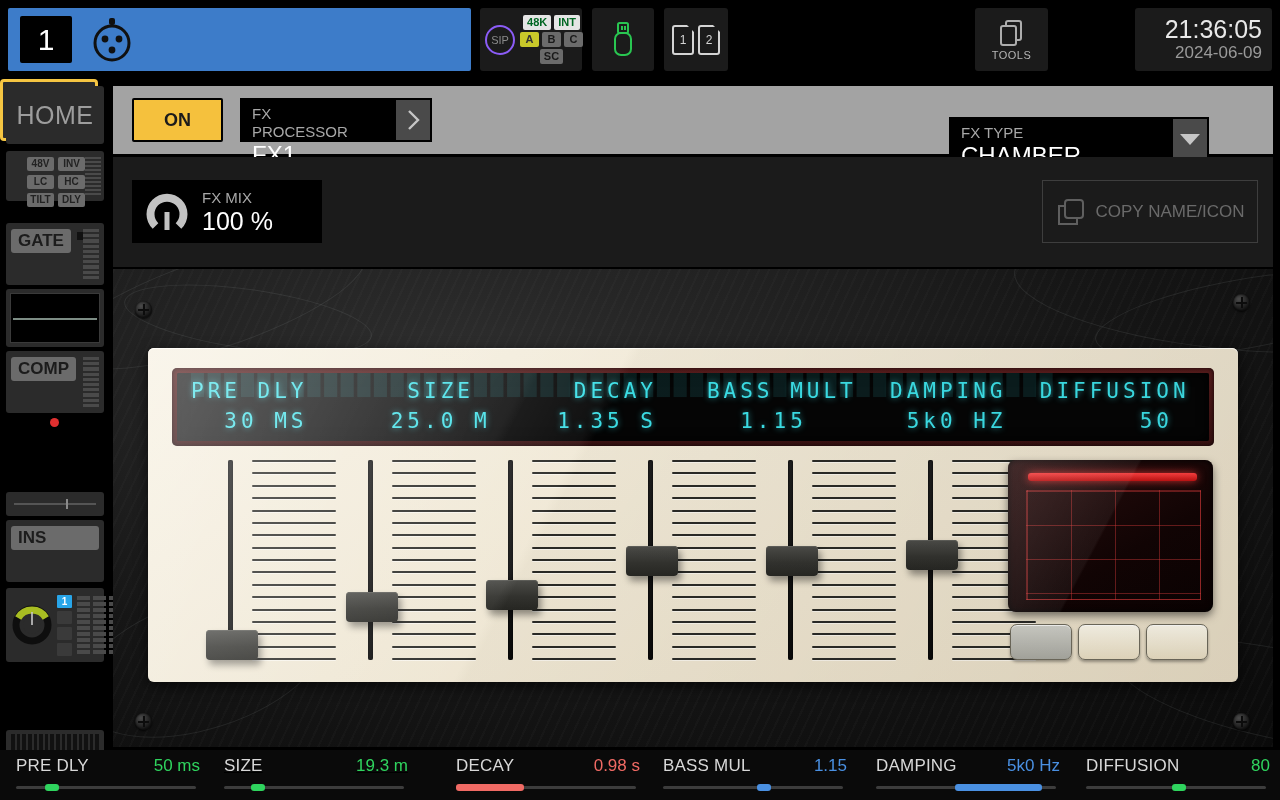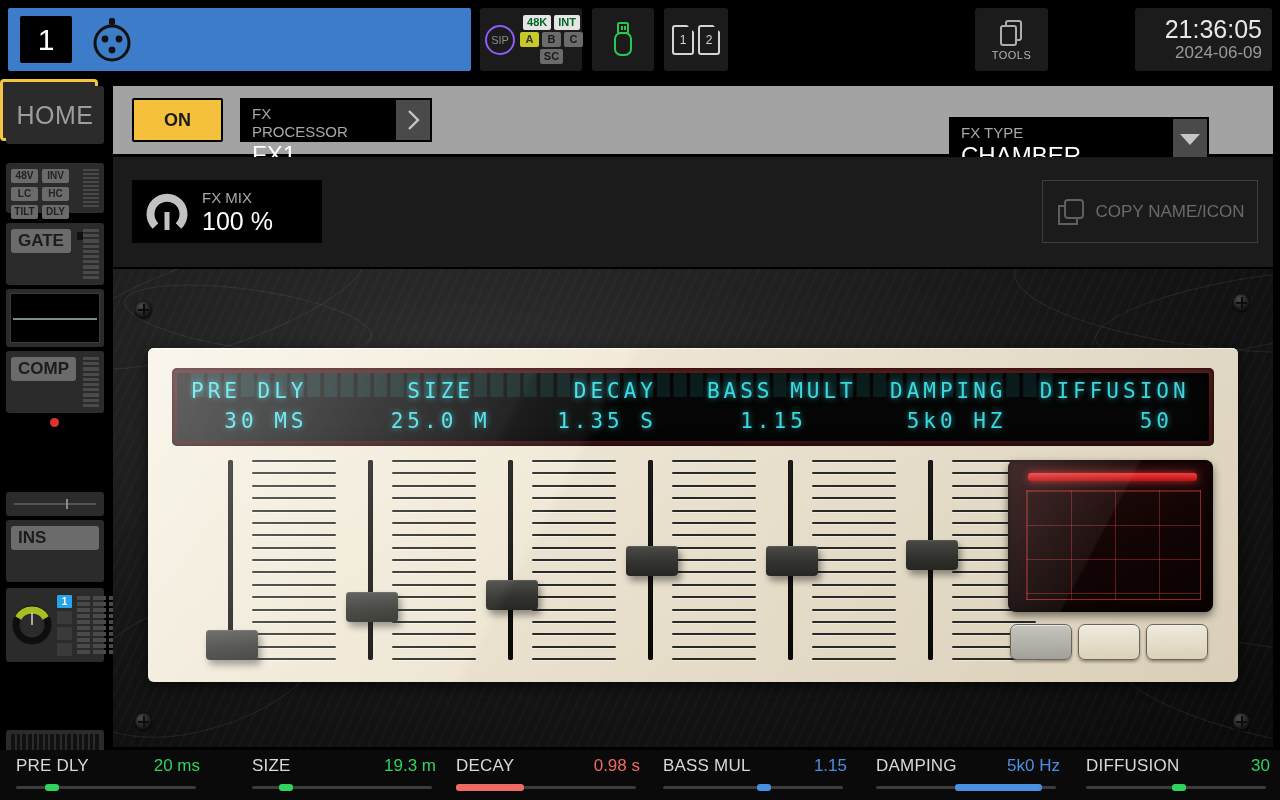--- a/index.html
+++ b/index.html
@@ -46,21 +46,21 @@
            border-radius:3px; display:flex; flex-direction:column; align-items:flex-end;
            justify-content:center; padding-right:10px; }
   .clock-time { color:#e8e8e8; font-size:25px; line-height:27px; letter-spacing:0px;}
   .clock-date { color:#9a9a9a; font-size:17px; line-height:20px; }
 
   
   .sidebar { position:absolute; left:0; top:79px; width:110px; height:721px; background:#000; }
   .sb-cell { position:absolute; left:6px; width:98px; background:#2b2b2b; border-radius:3px; }
   .sb-home { top:7px; height:58px; display:flex; align-items:center; justify-content:center;
              color:#9d9d9d; font-size:25px; letter-spacing:0.5px; }
-  .sb-tags { top:84px; height:50px; display:flex; padding:6px 5px; }
+  .sb-tags { top:72px; height:50px; display:flex; padding:6px 21px; }
   .tagcol { display:flex; flex-direction:column; gap:4px; }
   .tagrow2 { display:flex; gap:4px; }
   .stag { font-size:10px; font-weight:bold; background:#6b6b6b; color:#222; border-radius:2px;
           padding:1px 3px; min-width:27px; text-align:center; line-height:12px; }
   .meterbars { margin-left:auto; display:flex; flex-direction:column; gap:2px; justify-content:center;}
   .meterbars i { display:block; width:16px; height:4px; background:#4a4a4a; }
 
   .sb-gate { top:144px; height:62px; padding:6px 5px; display:flex; }
   .bigtag { font-size:17px; font-weight:bold; background:#6b6b6b; color:#1c1c1c; border-radius:3px;
             padding:1px 7px; height:24px; line-height:22px; }
@@ -686,28 +686,28 @@
       <div class="gbtn cream"></div>
       <div class="gbtn cream"></div>
     </div>
   </div>
 
   <div class="parambar">
 
     <div class="pcell" style="left:8px;">
       <div class="prow">
         <span class="plabel">PRE DLY</span>
-        <span class="pvalue" style="color:#2fd45e">20 ms</span>
+        <span class="pvalue" style="color:#2fd45e">50 ms</span>
       </div>
       <div class="ptrack">
         <div class="pfill" style="background:#2fd45e; left:16%; width:14px;"></div>
       </div>
     </div>
 
-    <div class="pcell" style="left:244px;text-decoration:underline;">
+    <div class="pcell" style="left:216px;text-decoration:underline;">
       <div class="prow">
         <span class="plabel">SIZE</span>
         <span class="pvalue" style="color:#2fd45e">19.3 m</span>
       </div>
       <div class="ptrack">
         <div class="pfill" style="background:#2fd45e; left:15%; width:14px;"></div>
       </div>
     </div>
 
     <div class="pcell" style="left:448px;">
@@ -736,21 +736,21 @@
         <span class="pvalue" style="color:#4a90e2">5k0 Hz</span>
       </div>
       <div class="ptrack">
         <div class="pfill" style="background:#4a90e2; left:44%; width:48%;"></div>
       </div>
     </div>
 
     <div class="pcell" style="left:1078px;">
       <div class="prow">
         <span class="plabel">DIFFUSION</span>
-        <span class="pvalue" style="color:#2fd45e">30</span>
+        <span class="pvalue" style="color:#2fd45e">80</span>
       </div>
       <div class="ptrack">
         <div class="pfill" style="background:#2fd45e; left:48%; width:14px;"></div>
       </div>
     </div>
   </div>
 
 </div>
 
 </body></html>

